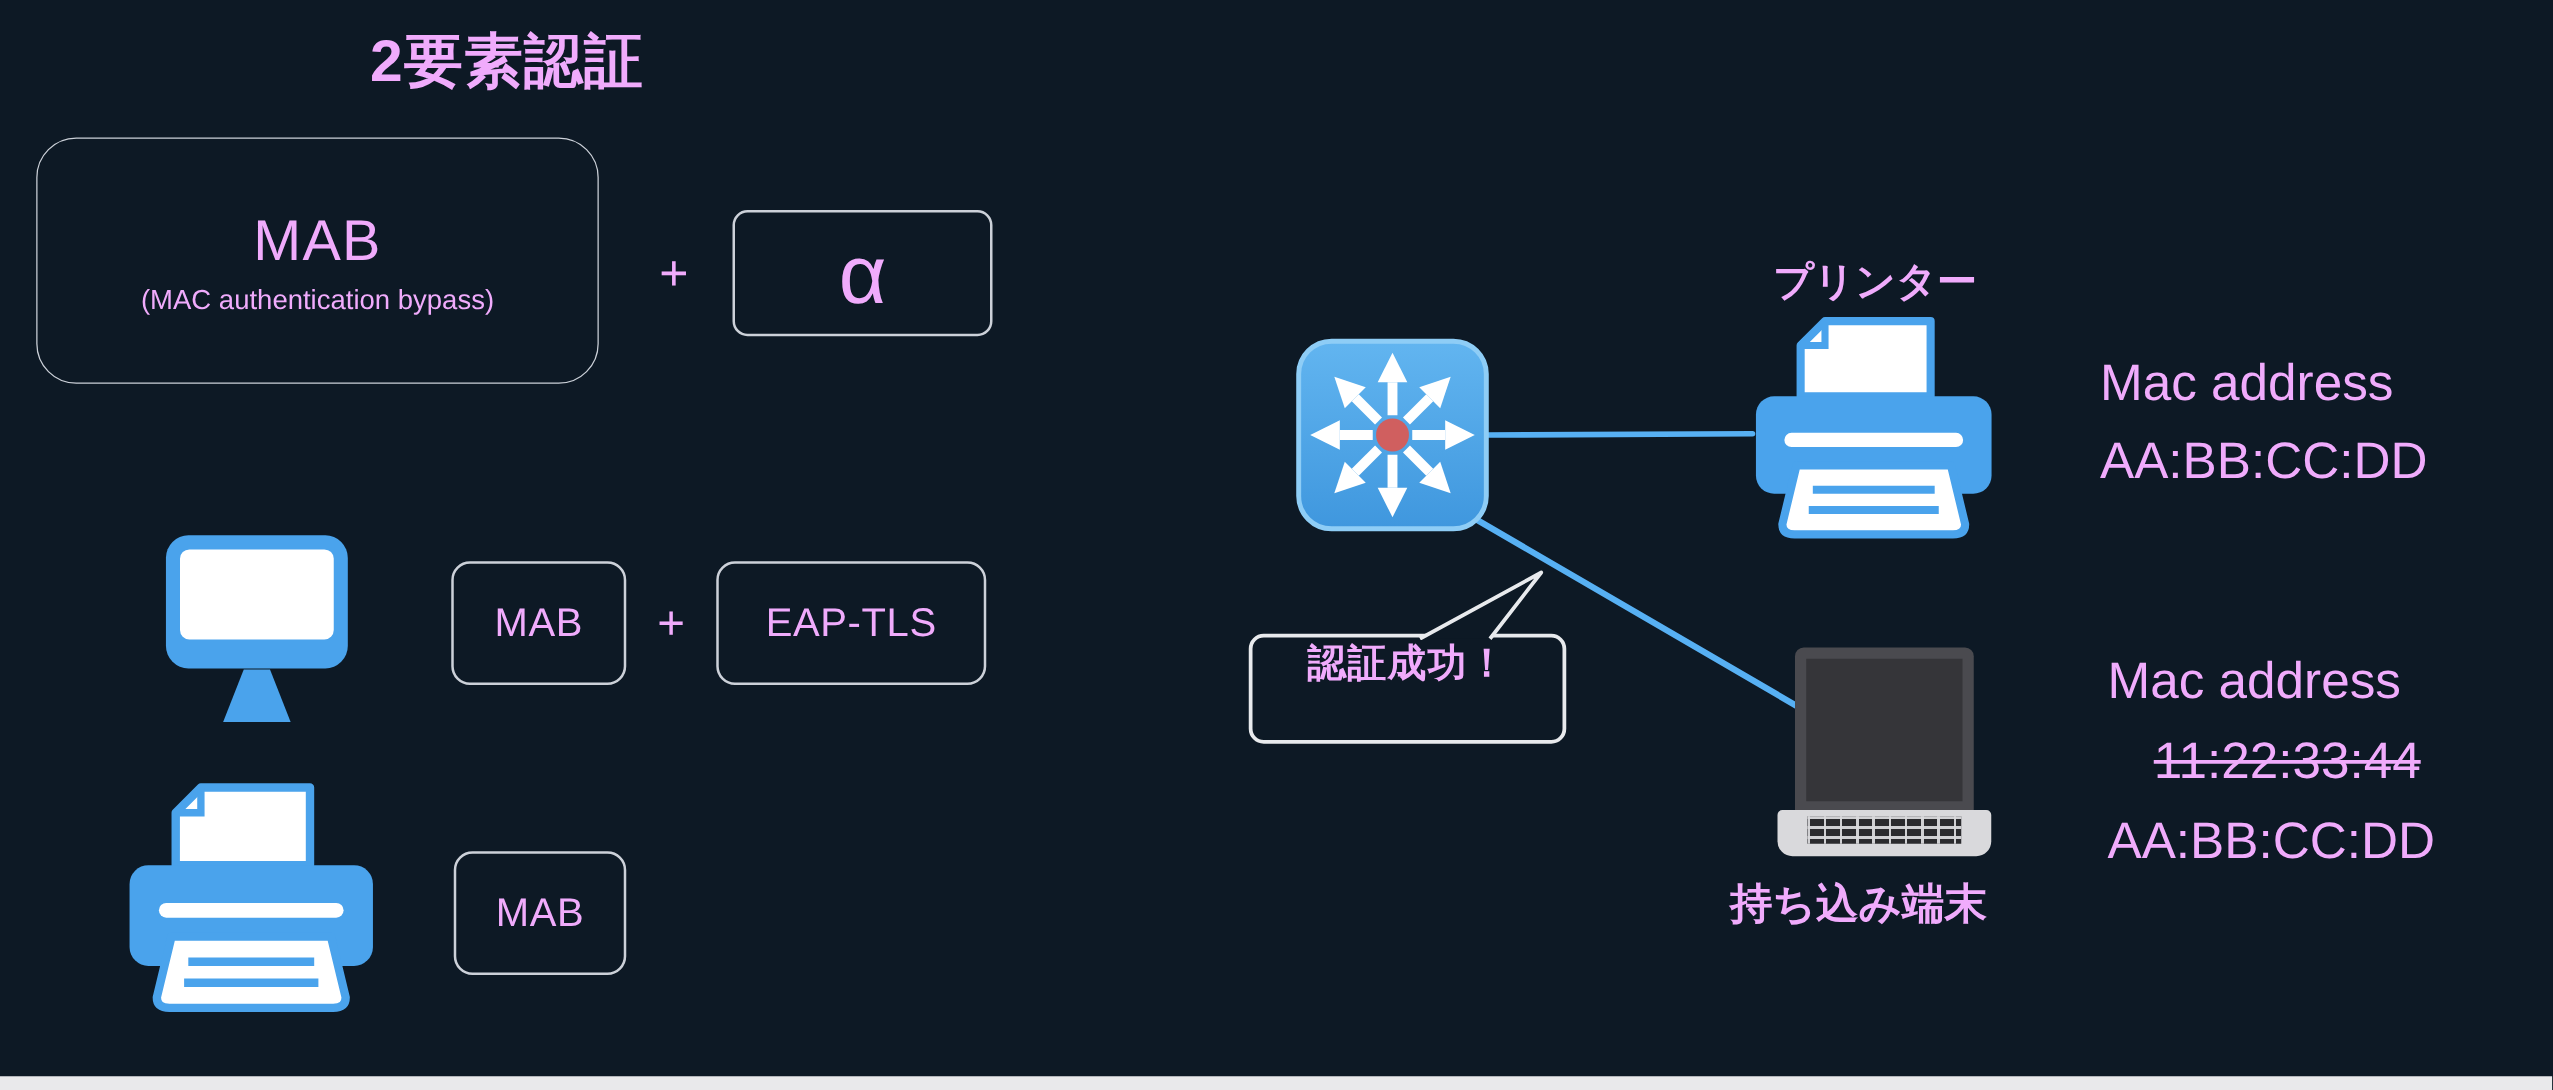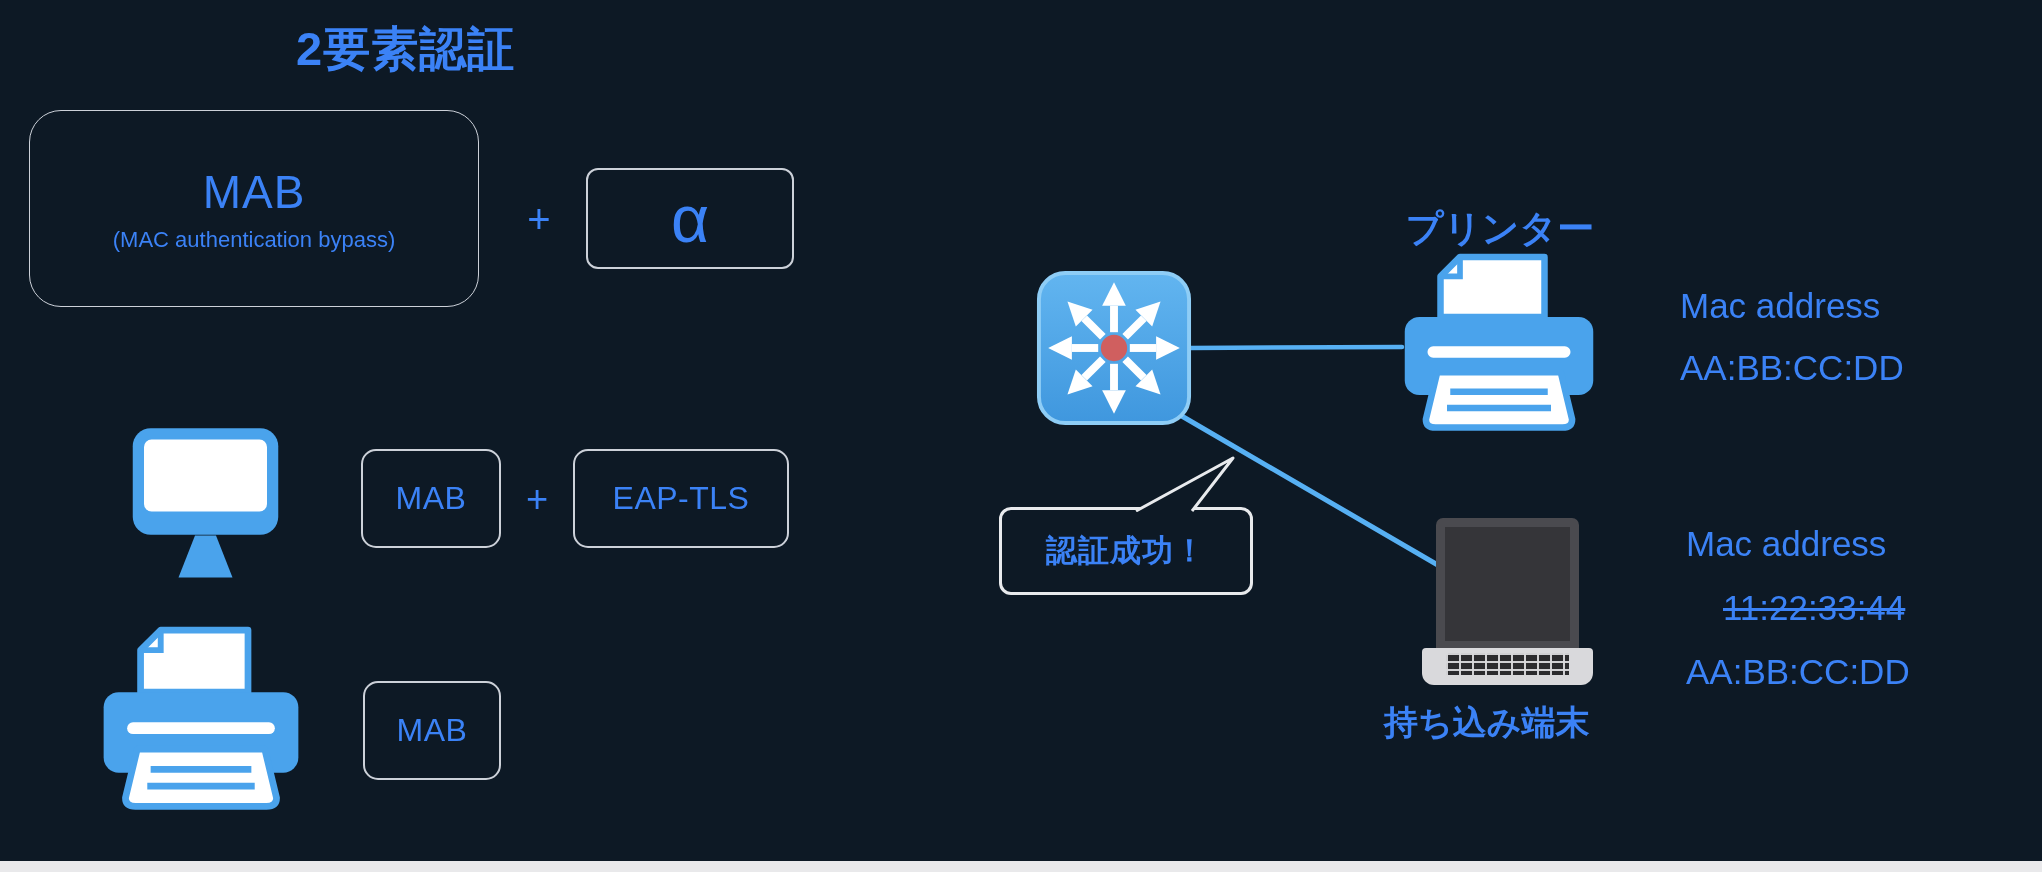--- a/index.html
+++ b/index.html
@@ -1,20 +1,20 @@
 <!DOCTYPE html>
 <html><head>
 <meta charset="utf-8">
 <style>
   * { margin:0; padding:0; box-sizing:border-box; }
   html,body { background:#0d1925; }
   .canvas {
     position:relative; width:2042px; height:872px;
     background:#0d1925; overflow:hidden;
-    font-family:"Liberation Sans", sans-serif; color:#3b82f6;
+    font-family:"Liberation Sans", sans-serif; color:#f0abfc;
   }
   .abs { position:absolute; }
   .links { position:absolute; left:0; top:0; }
 
   .title { position:absolute; left:296px; top:18px; font-size:47px; font-weight:600; letter-spacing:1px; }
 
   .card { position:absolute; border:2px solid #ccd1d9; display:flex; flex-direction:column; align-items:center; justify-content:center; background:transparent; }
   .mab-card { left:29px; top:110px; width:450px; height:197px; border-radius:32px; border-width:1.5px; }
   .mab-title { font-size:46px; font-weight:500; letter-spacing:1px; }
   .mab-subtitle { font-size:22px; margin-top:8px; font-weight:400; }
@@ -29,30 +29,30 @@
   .badge { position:absolute; border:2px solid #ccd1d9; border-radius:15px; display:flex; align-items:center; justify-content:center; font-size:32px; font-weight:500; letter-spacing:.5px; }
   .badge-pc-mab { left:361px; top:449px; width:140px; height:99px; }
   .badge-eap { left:573px; top:449px; width:216px; height:99px; }
   .badge-printer-mab { left:363px; top:681px; width:138px; height:99px; }
 
   .pc-icon { left:130px; top:426px; width:151px; height:156px; }
   .printer-left { left:100px; top:625px; width:202px; height:188px; }
   .switch-icon { left:1035px; top:269px; width:158px; height:158px; }
   .printer-right { left:1396px; top:252px; width:206px; height:182px; }
 
-  .printer-label { position:absolute; left:1380px; top:204px; width:240px; text-align:center; font-size:37px; font-weight:600; }
+  .printer-label { position:absolute; left:1380px; top:204px; width:240px; text-align:center; font-size:32px; font-weight:600; }
   .laptop-label { position:absolute; left:1384px; top:700px; width:240px; text-align:left; font-size:34px; font-weight:700; }
 
-  .mac-text { position:absolute; font-size:35px; font-weight:400; line-height:62px; }
+  .mac-text { position:absolute; font-size:41px; font-weight:400; line-height:62px; }
   .printer-mac { left:1680px; top:275px; }
   .laptop-mac { left:1686px; top:512px; line-height:64px; }
   .strike { text-decoration:line-through; text-decoration-thickness:3px;margin-left:37px; }
 
   .bubble { position:absolute; left:999px; top:507px; width:254px; height:88px; border:3px solid #e8eaed; border-radius:12px;
-            display:flex; align-items:center; justify-content:center; font-size:31px; font-weight:600; letter-spacing:1px; }
+            display:flex; justify-content:center; font-size:31px; font-weight:600; letter-spacing:1px; }
   .bubble-tail { position:absolute; left:1130px; top:454px; }
 
   .laptop { left:1422px; top:518px; width:171px; height:167px; }
   .laptop-screen { position:absolute; left:14px; top:0; width:143px; height:130px; background:#4a4a4f; border-radius:7px 7px 0 0; }
   .laptop-display { position:absolute; left:9px; top:9px; right:9px; bottom:7px; background:#353539; }
   .laptop-base { position:absolute; left:0; top:130px; width:171px; height:37px; background:#d9d9dc; border-radius:4px 4px 12px 12px; }
   .laptop-keys { position:absolute; left:24px; right:24px; top:5px; height:22px; background-color:#2b2b2e;
     background-image:
       repeating-linear-gradient(90deg, rgba(217,217,220,.95) 0 2px, transparent 2px 13px),
       repeating-linear-gradient(180deg, rgba(217,217,220,.95) 0 2px, transparent 2px 8px);

